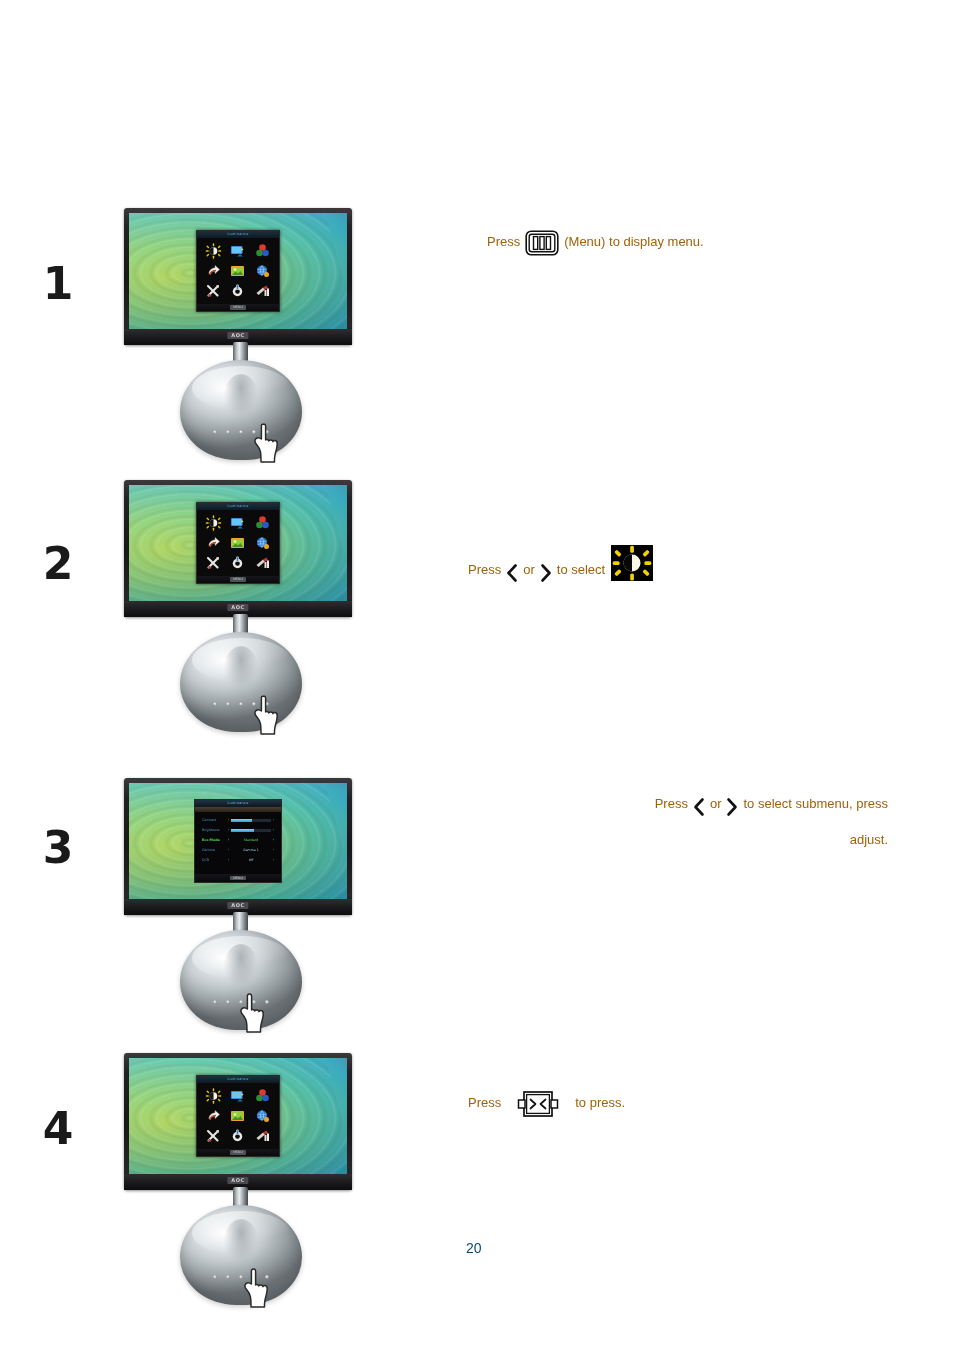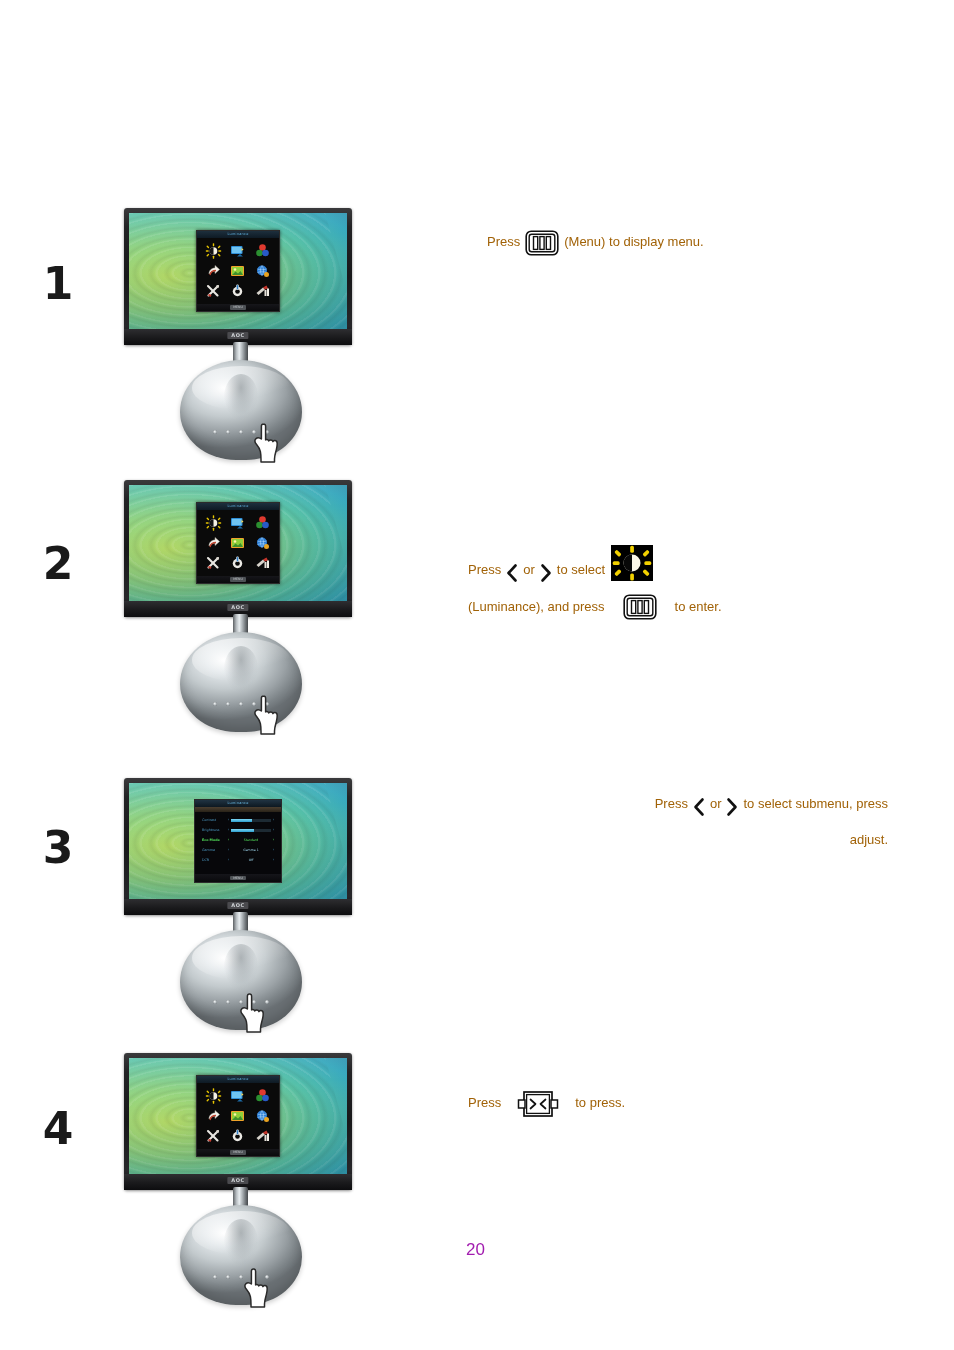--- a/index.html
+++ b/index.html
@@ -375,22 +375,22 @@
     background: #000;
     margin-left: 6px;
     position: relative;
     top: -8px;
   }
 
   .page-number {
     position: absolute;
     left: 466px;
     top: 1240px;
-    font-size: 17px;
-    color: #a21caf;
+    font-size: 14px;
+    color: #0c4a6e;
     font-family: "Liberation Sans", sans-serif;
   }
 </style>
 </head>
 <body>
 
 <div class="page">
 
   <div class="step" id="step-1">
     <div class="step-number">1</div>
@@ -674,28 +674,20 @@
               <rect x="1.0" y="12.6" width="5.4" height="2.9" rx="1.2"></rect>
               <rect x="25.6" y="12.6" width="5.4" height="2.9" rx="1.2"></rect>
               <rect x="3.6" y="3.8" width="2.9" height="5.4" rx="1.2" transform="rotate(-45 5.0 6.5)"></rect>
               <rect x="25.5" y="18.8" width="2.9" height="5.4" rx="1.2" transform="rotate(-45 27.0 21.5)"></rect>
               <rect x="3.6" y="18.8" width="2.9" height="5.4" rx="1.2" transform="rotate(45 5.0 21.5)"></rect>
               <rect x="25.5" y="3.8" width="2.9" height="5.4" rx="1.2" transform="rotate(45 27.0 6.5)"></rect>
             </g>
             <circle cx="16" cy="14" r="6.6" fill="#fbf7e8"></circle>
             <path d="M16 7.4a6.6 6.6 0 0 0 0 13.2z" fill="#080808"></path>
           </svg></span></span>
-      <span class="line"><span>(Luminance), and press</span><span class="key" style="margin-left:18px;margin-right:18px;">
-          <svg width="34" height="26" viewBox="0 0 34 26">
-            <rect x="1.2" y="1.2" width="31.6" height="23.6" rx="5" fill="#fff" stroke="#111" stroke-width="1.6"></rect>
-            <rect x="4.2" y="4.2" width="25.6" height="17.6" rx="2.5" fill="#fff" stroke="#111" stroke-width="1.4"></rect>
-            <rect x="8.5" y="6.6" width="4.2" height="12.8" fill="#fff" stroke="#111" stroke-width="1.4"></rect>
-            <rect x="14.9" y="6.6" width="4.2" height="12.8" fill="#fff" stroke="#111" stroke-width="1.4"></rect>
-            <rect x="21.3" y="6.6" width="4.2" height="12.8" fill="#fff" stroke="#111" stroke-width="1.4"></rect>
-          </svg></span><span>to enter.</span></span>
     </div>
   </div>
 
   <div class="step" id="step-3">
     <div class="step-number">3</div>
 
     <div class="monitor-figure">
       <div class="monitor-bezel">
         <div class="monitor-screen">
           <div class="ripples"></div>

